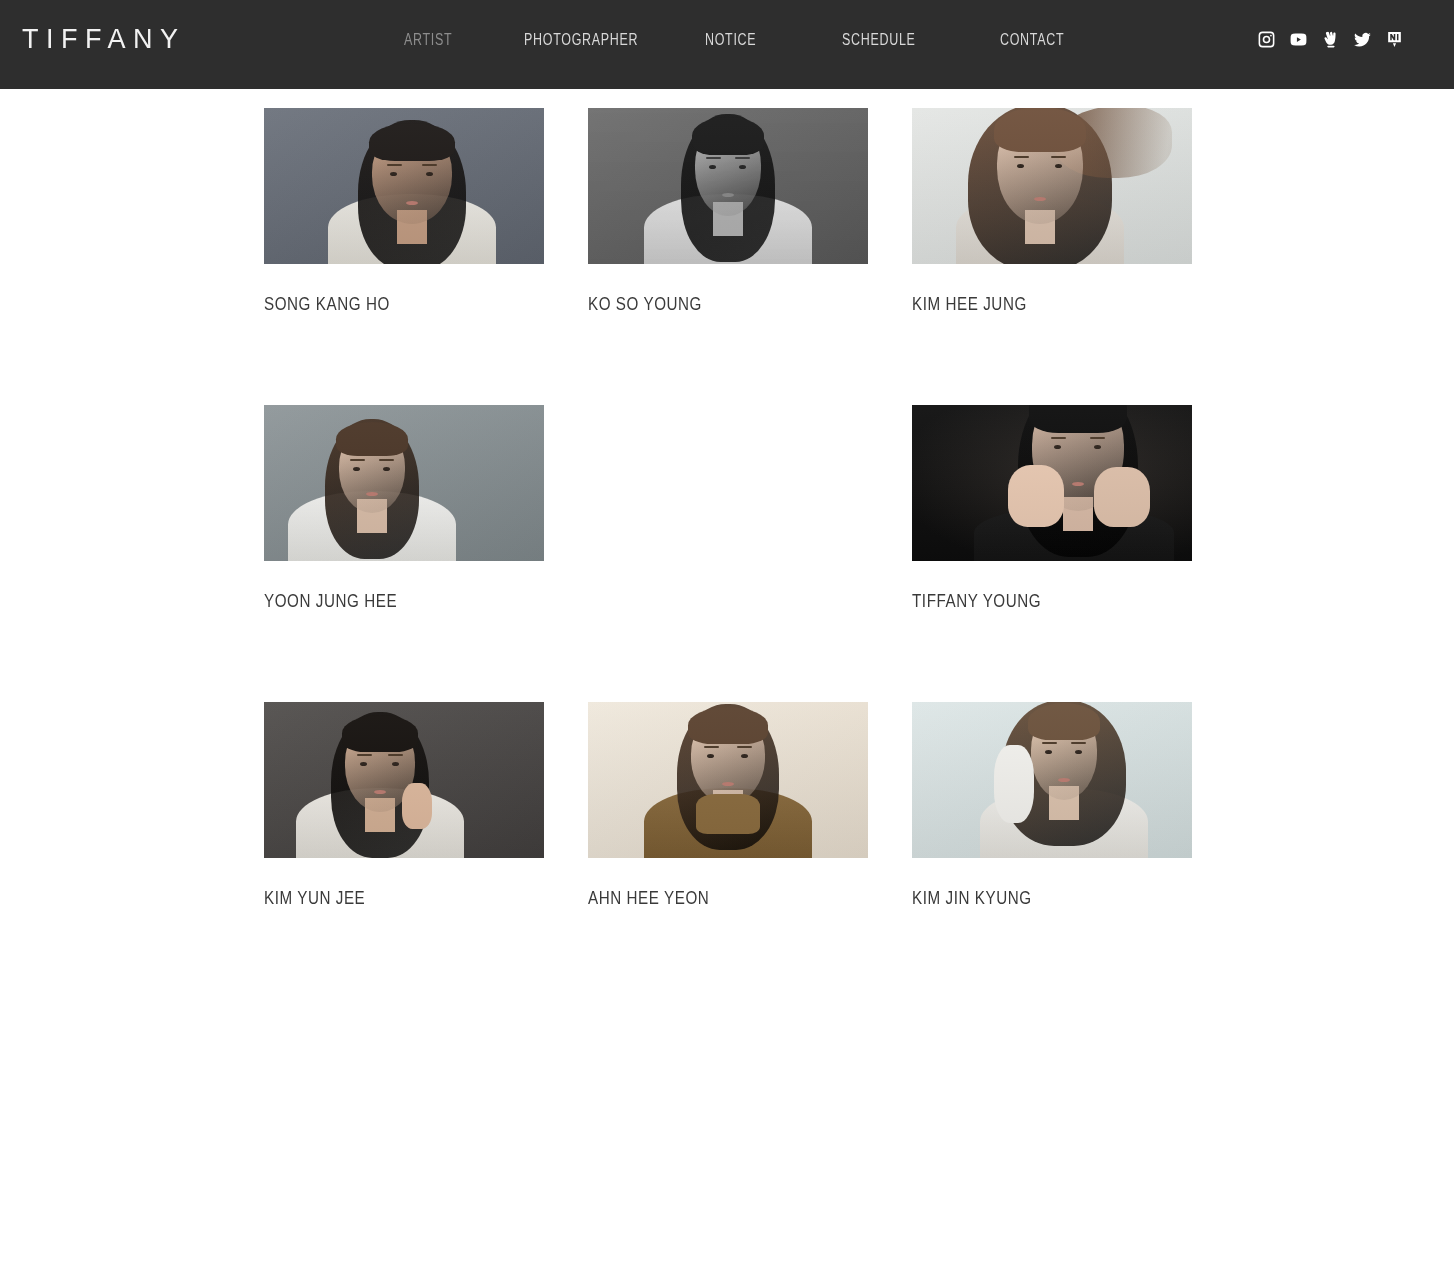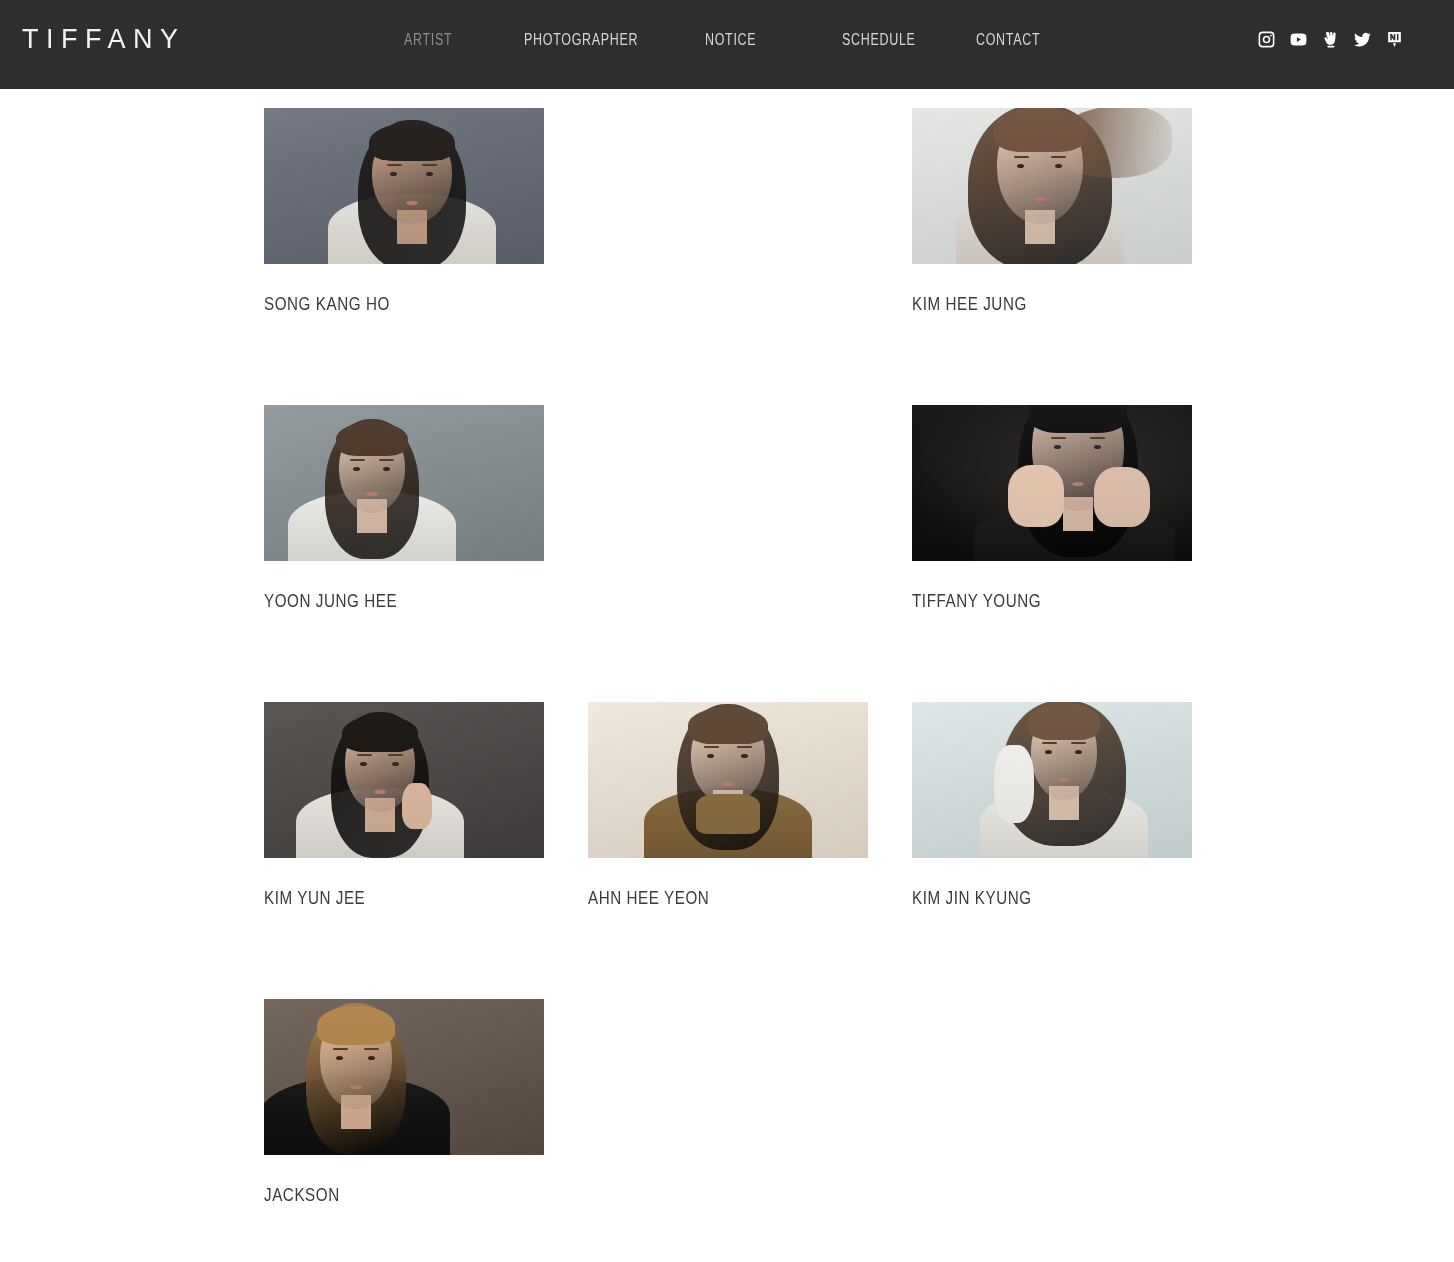--- a/index.html
+++ b/index.html
@@ -155,21 +155,21 @@
       </div>
       <div class="nav-slot" style="left: 120px;">
         <a class="nav-link">PHOTOGRAPHER</a>
       </div>
       <div class="nav-slot" style="left: 301px;">
         <a class="nav-link">NOTICE</a>
       </div>
       <div class="nav-slot" style="left: 438px;">
         <a class="nav-link">SCHEDULE</a>
       </div>
-      <div class="nav-slot" style="left: 572px;">
+      <div class="nav-slot" style="left: 596px;">
         <a class="nav-link">CONTACT</a>
       </div>
     </nav>
 
   <div class="social-bar">
 
     <a class="social-icon">
       <svg viewBox="0 0 24 24" width="19" height="19">
         <path d="M7 2h10a5 5 0 0 1 5 5v10a5 5 0 0 1-5 5H7a5 5 0 0 1-5-5V7a5 5 0 0 1 5-5zm0 2a3 3 0 0 0-3 3v10a3 3 0 0 0 3 3h10a3 3 0 0 0 3-3V7a3 3 0 0 0-3-3H7zm5 3.2a4.8 4.8 0 1 1 0 9.6 4.8 4.8 0 0 1 0-9.6zm0 2a2.8 2.8 0 1 0 0 5.6 2.8 2.8 0 0 0 0-5.6zM17.6 6a1.1 1.1 0 1 1 0 2.2 1.1 1.1 0 0 1 0-2.2z"></path>
       </svg>
@@ -216,20 +216,39 @@
             <div class="p-hairfront" style="left: 105px; top: 15px; width: 86px; height: 38.4px; background: rgb(29, 25, 23);"></div>
             <div class="p-brow" style="left: 123px; top: 56.16px; width: 15px;"></div>
             <div class="p-brow" style="left: 158px; top: 56.16px; width: 15px;"></div>
             <div class="p-eye" style="left: 126px; top: 64.16px;"></div>
             <div class="p-eye" style="left: 162px; top: 64.16px;"></div>
             <div class="p-lip" style="left: 142px; top: 92.96px; background: rgb(187, 123, 112);"></div>
             <div class="p-bg" style="background: linear-gradient(rgba(255, 255, 255, 0.05), rgba(0, 0, 0, 0.07));"></div>
           </div>
         </div>
         <div class="artist-name">SONG KANG HO</div>
+      </a>
+      <a class="artist-card col-1">
+        <div class="artist-thumb">
+          <div class="portrait" style="filter: grayscale(1);">
+            <div class="p-bg" style="background: linear-gradient(135deg, rgb(111, 111, 111) 0%, rgb(90, 90, 90) 100%);"></div>
+            <div class="p-body" style="left: 56px; bottom: 0px; width: 168px; height: 70px; background: linear-gradient(rgb(232, 232, 232) 0%, rgb(210, 210, 210) 100%);"></div>
+            <div class="p-hair" style="left: 93px; top: 6px; width: 94px; height: 148px; background: linear-gradient(160deg, rgb(26, 26, 26) 0%, rgba(0, 0, 0, 0.78) 100%);"></div>
+            <div class="p-neck" style="left: 125px; top: 94px; width: 30px; height: 34px; background: rgb(201, 201, 201); filter: brightness(0.9);"></div>
+            <div class="p-face" style="left: 107px; top: 14px; width: 66px; height: 94px; background: linear-gradient(160deg, rgb(201, 201, 201) 0%, rgba(0, 0, 0, 0.14) 130%);"></div>
+            <div class="p-hairfront" style="left: 104px; top: 9px; width: 72px; height: 37.6px; background: rgb(26, 26, 26);"></div>
+            <div class="p-brow" style="left: 117.8px; top: 49.24px; width: 15px;"></div>
+            <div class="p-brow" style="left: 147.2px; top: 49.24px; width: 15px;"></div>
+            <div class="p-eye" style="left: 120.8px; top: 57.24px;"></div>
+            <div class="p-eye" style="left: 151.2px; top: 57.24px;"></div>
+            <div class="p-lip" style="left: 134px; top: 85.44px; background: rgb(138, 138, 138);"></div>
+            <div class="p-bg" style="background: linear-gradient(rgba(255, 255, 255, 0.04), rgba(0, 0, 0, 0.1)); mix-blend-mode: luminosity;"></div>
+          </div>
+        </div>
+        <div class="artist-name">KO SO YOUNG</div>
       </a>
       <a class="artist-card col-2">
         <div class="artist-thumb">
           <div class="portrait">
             <div class="p-bg" style="background: linear-gradient(135deg, rgb(228, 230, 228) 0%, rgb(215, 219, 217) 100%);"></div>
             <div class="p-body" style="left: 44px; bottom: 0px; width: 168px; height: 70px; background: linear-gradient(rgb(230, 226, 220) 0%, rgb(216, 211, 203) 100%);"></div>
             <div class="p-hair" style="left: 56px; top: -4px; width: 144px; height: 166px; background: linear-gradient(160deg, rgb(110, 79, 58) 0%, rgba(0, 0, 0, 0.78) 100%);"></div>
             <div class="p-hair" style="left: 142px; top: -2px; width: 118px; height: 72px; background: linear-gradient(100deg, rgb(110, 79, 58) 0%, rgba(120, 86, 58, 0.15) 92%); border-radius: 60% 40% 50% 50%;"></div>
             <div class="p-neck" style="left: 113px; top: 102px; width: 30px; height: 34px; background: rgb(240, 212, 191); filter: brightness(0.9);"></div>
             <div class="p-face" style="left: 85px; top: 4px; width: 86px; height: 112px; background: linear-gradient(160deg, rgb(240, 212, 191) 0%, rgba(0, 0, 0, 0.14) 130%);"></div>
@@ -344,33 +363,14 @@
             <div class="p-eye" style="left: 163.2px; top: 48.32px;"></div>
             <div class="p-lip" style="left: 146px; top: 75.92px; background: rgb(187, 123, 112);"></div>
             <div class="p-hand" style="left: 82px; top: 42.8px; width: 40px; height: 78px; background: rgb(242, 241, 237); border-radius: 40%;"></div>
             <div class="p-bg" style="background: linear-gradient(rgba(255, 255, 255, 0.05), rgba(0, 0, 0, 0.07));"></div>
           </div>
         </div>
         <div class="artist-name">KIM JIN KYUNG</div>
       </a>
     </div>
     <div class="artist-row">
-      <a class="artist-card col-0">
-        <div class="artist-thumb">
-          <div class="portrait">
-            <div class="p-bg" style="background: linear-gradient(135deg, rgb(109, 95, 85) 0%, rgb(88, 76, 68) 100%);"></div>
-            <div class="p-body" style="left: -4px; bottom: 0px; width: 190px; height: 78px; background: linear-gradient(rgb(20, 20, 20) 0%, rgb(13, 13, 13) 100%);"></div>
-            <div class="p-hair" style="left: 42px; top: 4px; width: 100px; height: 152px; background: linear-gradient(160deg, rgb(176, 130, 72) 0%, rgba(0, 0, 0, 0.78) 100%);"></div>
-            <div class="p-neck" style="left: 77px; top: 96px; width: 30px; height: 34px; background: rgb(233, 192, 160); filter: brightness(0.9);"></div>
-            <div class="p-face" style="left: 56px; top: 12px; width: 72px; height: 98px; background: linear-gradient(160deg, rgb(233, 192, 160) 0%, rgba(0, 0, 0, 0.14) 130%);"></div>
-            <div class="p-hairfront" style="left: 53px; top: 7px; width: 78px; height: 39.2px; background: rgb(176, 130, 72);"></div>
-            <div class="p-brow" style="left: 68.6px; top: 49.08px; width: 15px;"></div>
-            <div class="p-brow" style="left: 100.4px; top: 49.08px; width: 15px;"></div>
-            <div class="p-eye" style="left: 71.6px; top: 57.08px;"></div>
-            <div class="p-eye" style="left: 104.4px; top: 57.08px;"></div>
-            <div class="p-lip" style="left: 86px; top: 86.48px; background: rgb(187, 123, 112);"></div>
-            <div class="p-bg" style="background: linear-gradient(rgba(255, 255, 255, 0.05), rgba(0, 0, 0, 0.07));"></div>
-          </div>
-        </div>
-        <div class="artist-name">JACKSON</div>
-      </a>
     </div>
   </main>
 
 </body></html>

